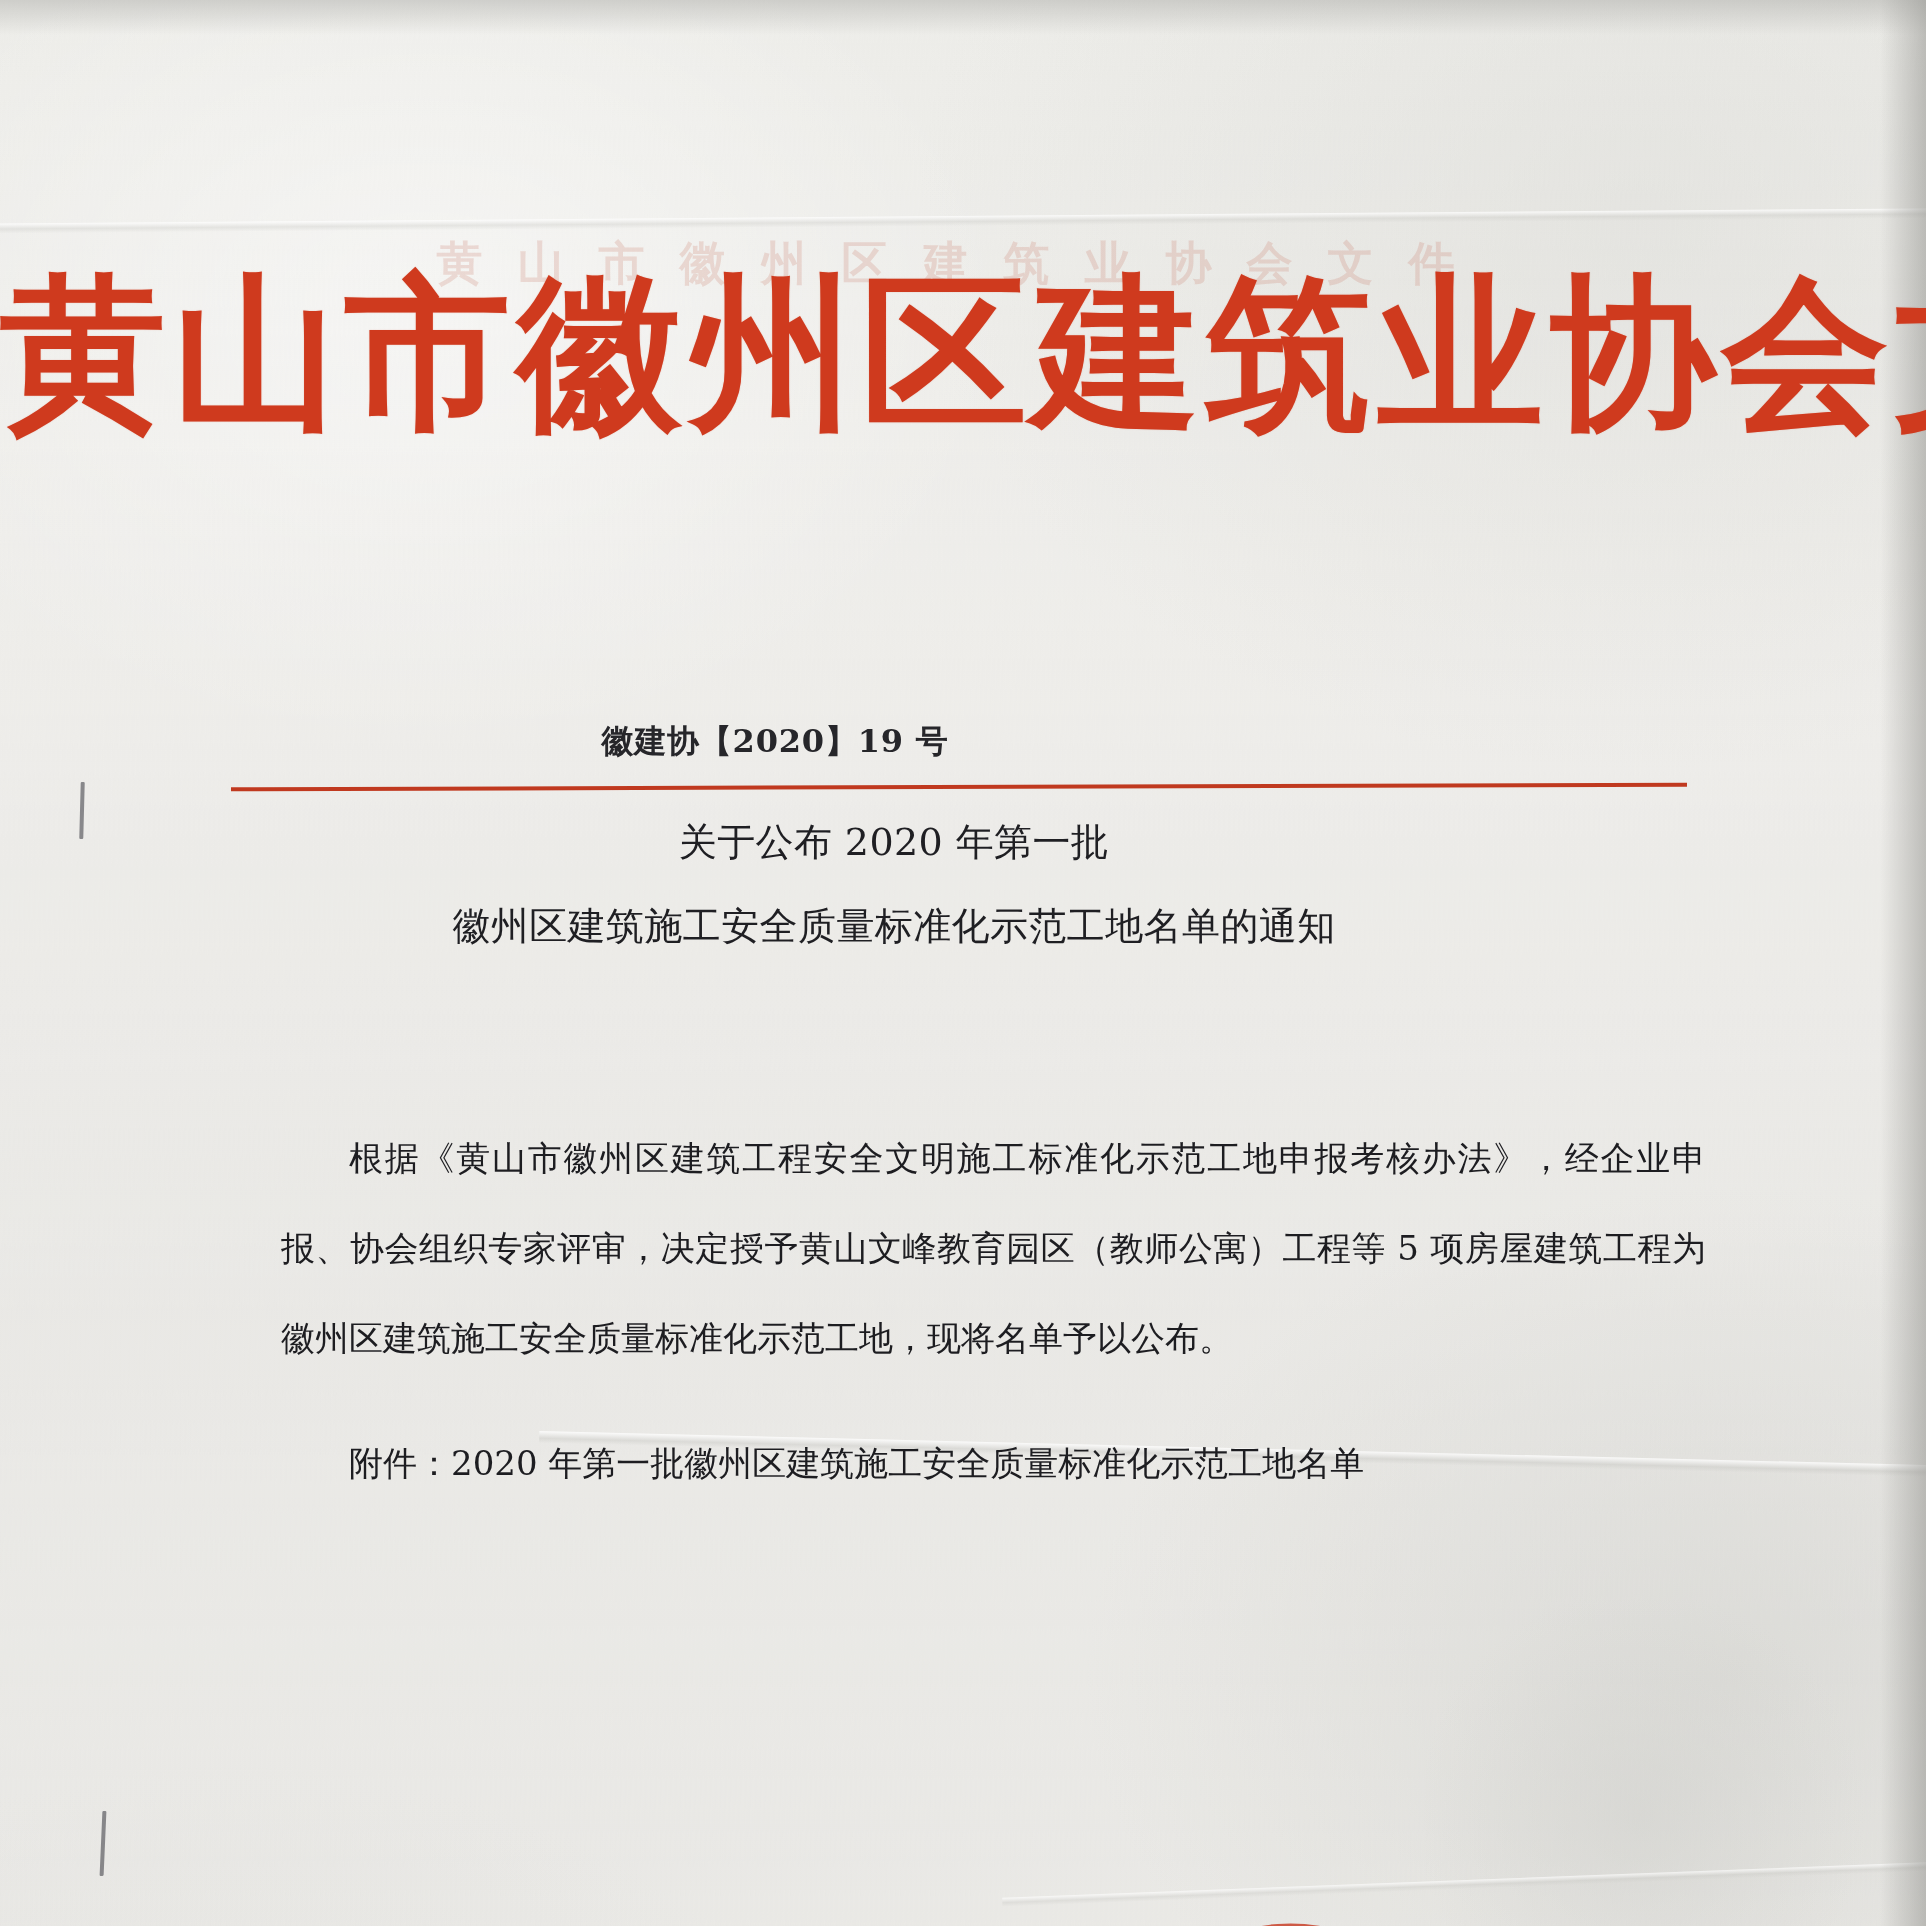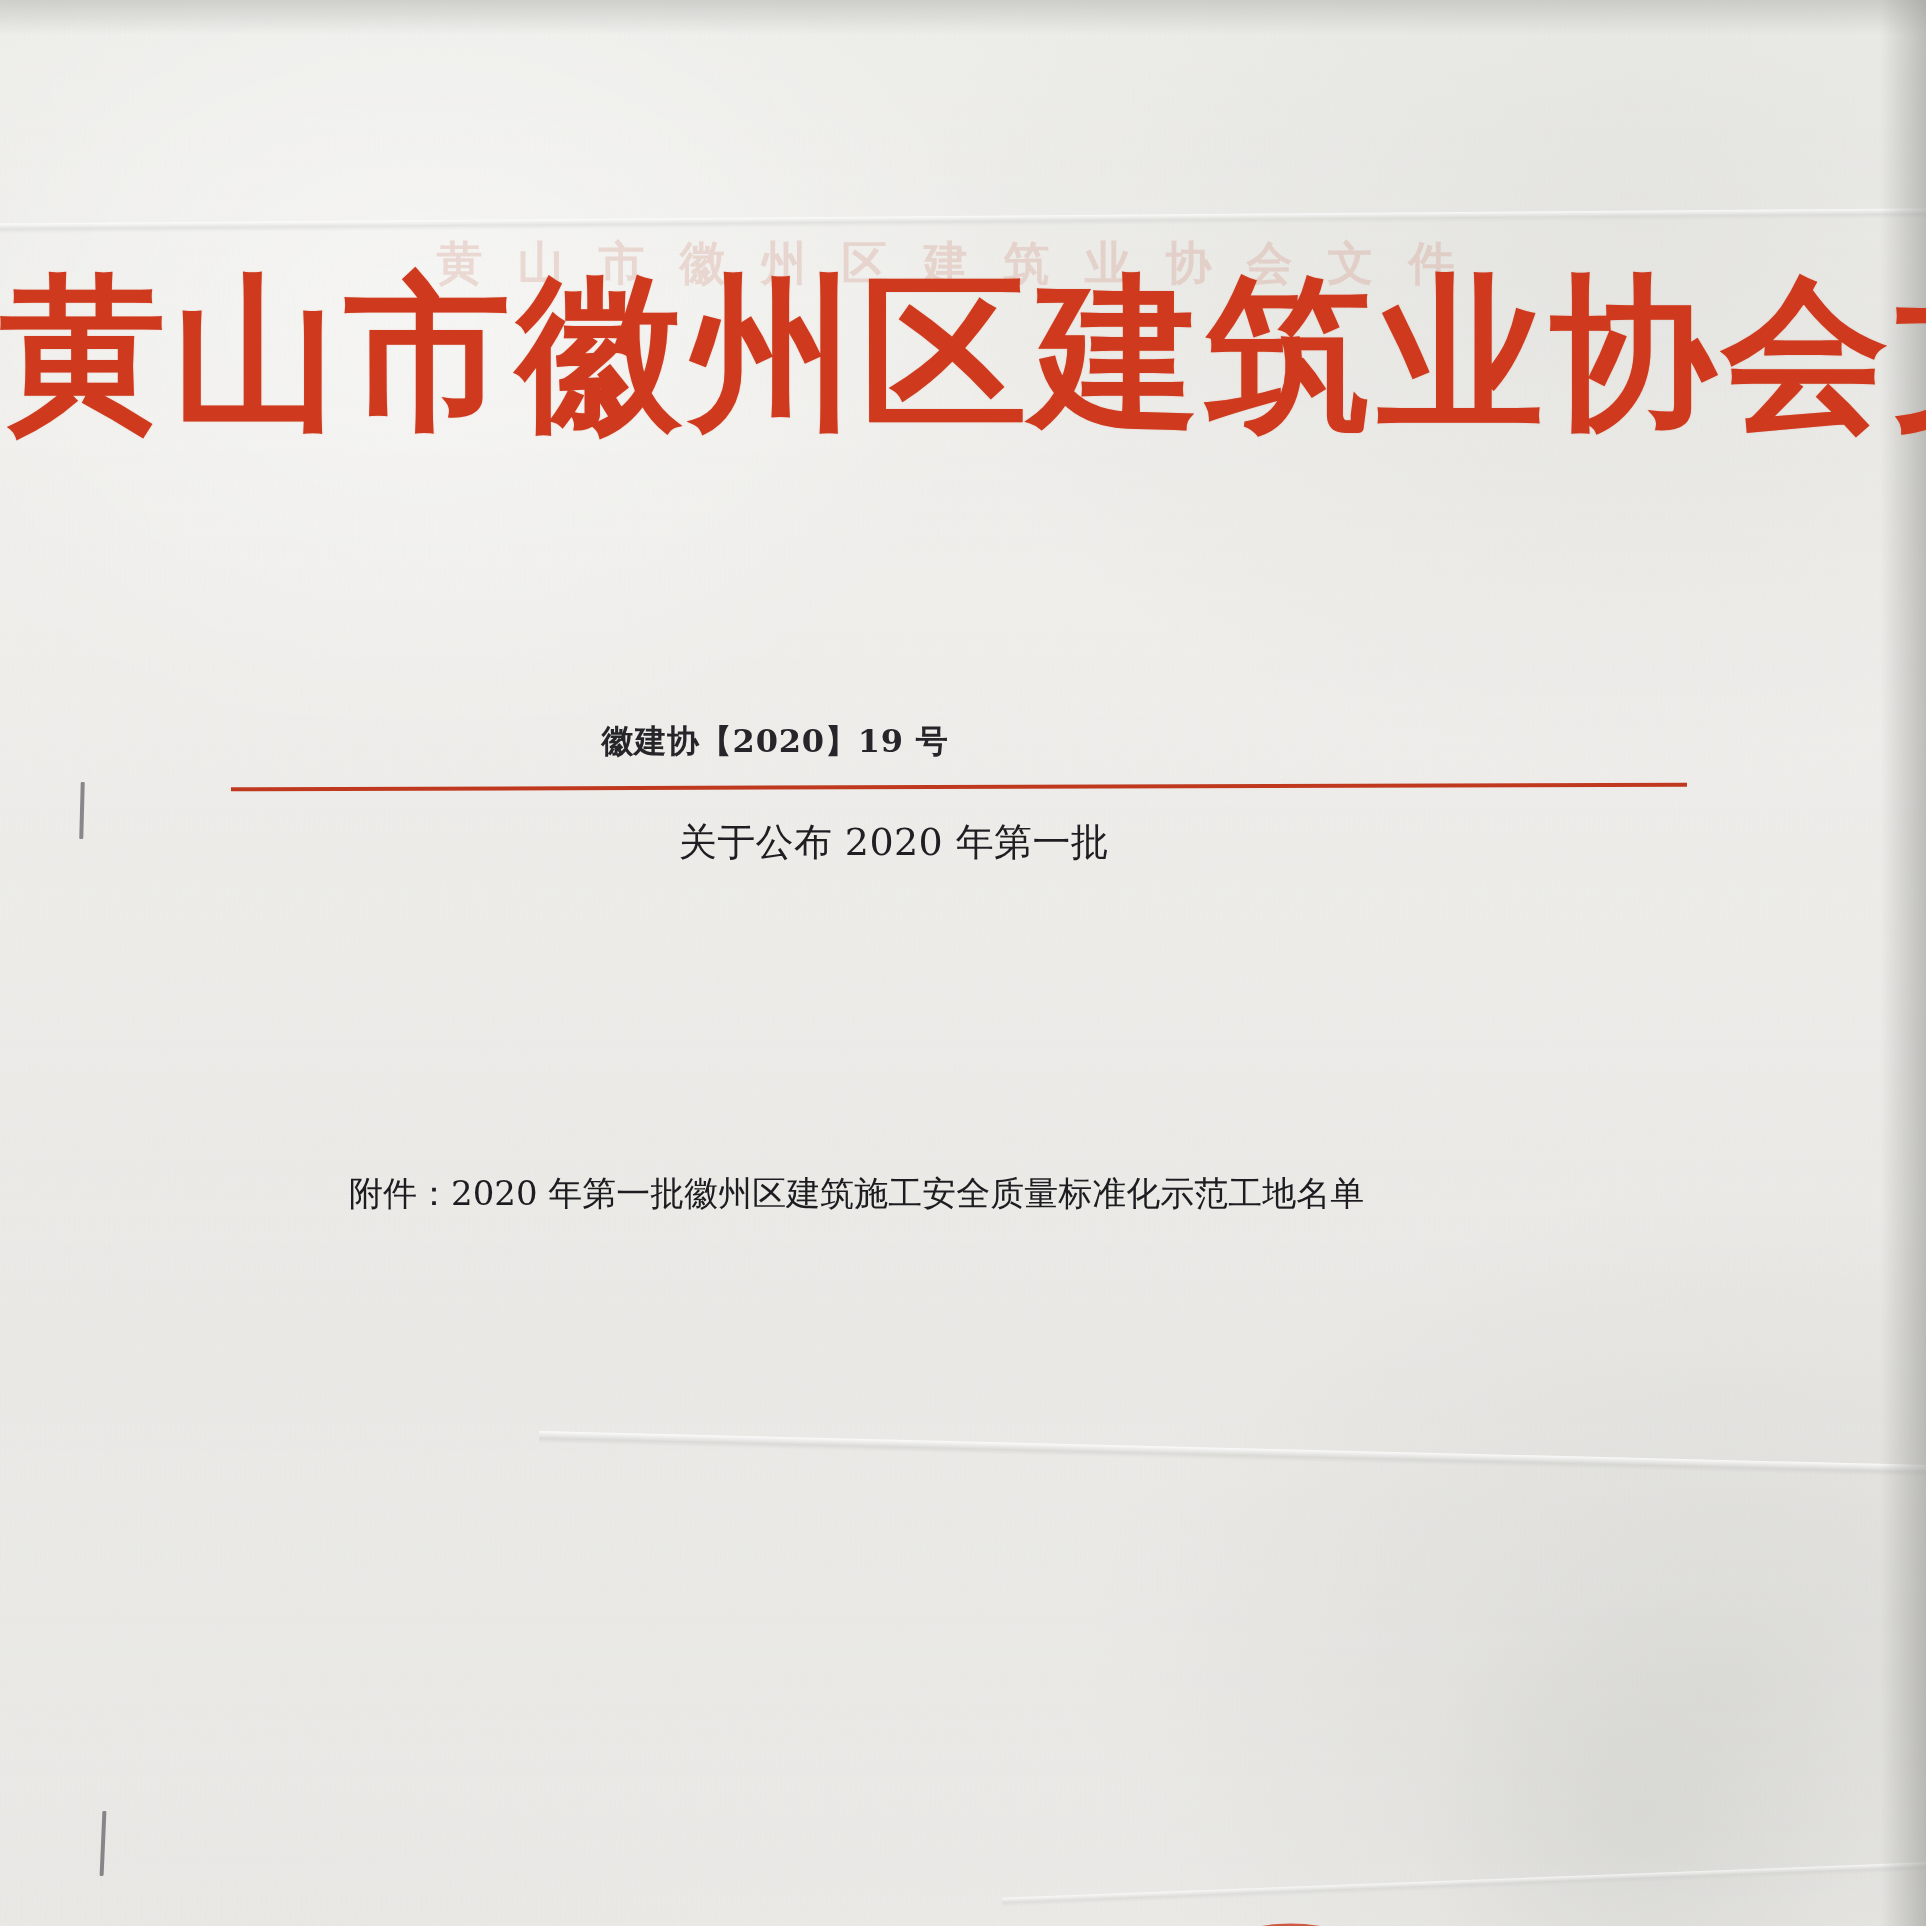--- a/index.html
+++ b/index.html
@@ -204,22 +204,24 @@
   <div class="staple s1"></div>
   <div class="staple s2"></div>
 
   <div class="masthead-ghost">黄山市徽州区建筑业协会文件</div>
   <div class="masthead">黄山市徽州区建筑业协会文件</div>
 
   <div class="doc-number">徽建协【2020】19 号</div>
   <div class="red-rule"></div>
 
   <div class="title title-1">关于公布 2020 年第一批</div>
+  <div class="title title-2">徽州区建筑施工安全质量标准化示范工地名单的通知</div>
 
   <div class="body-block">
+    <p class="p-main">根据《黄山市徽州区建筑工程安全文明施工标准化示范工地申报考核办法》，经企业申报、协会组织专家评审，决定授予黄山文峰教育园区（教师公寓）工程等 5 项房屋建筑工程为徽州区建筑施工安全质量标准化示范工地，现将名单予以公布。</p>
     <p class="p-attach">附件：2020 年第一批徽州区建筑施工安全质量标准化示范工地名单</p>
   </div>
 
   <div class="seal">
     <svg width="385" height="385" viewBox="0 0 1000 1000" xmlns="http://www.w3.org/2000/svg">
       <g fill="none" stroke="#c83a22" stroke-width="16" opacity="0.92">
         <circle cx="500" cy="500" r="470"></circle>
         <circle cx="500" cy="500" r="446" stroke-width="7"></circle>
       </g>
       <g fill="#c83a22" opacity="0.9">

